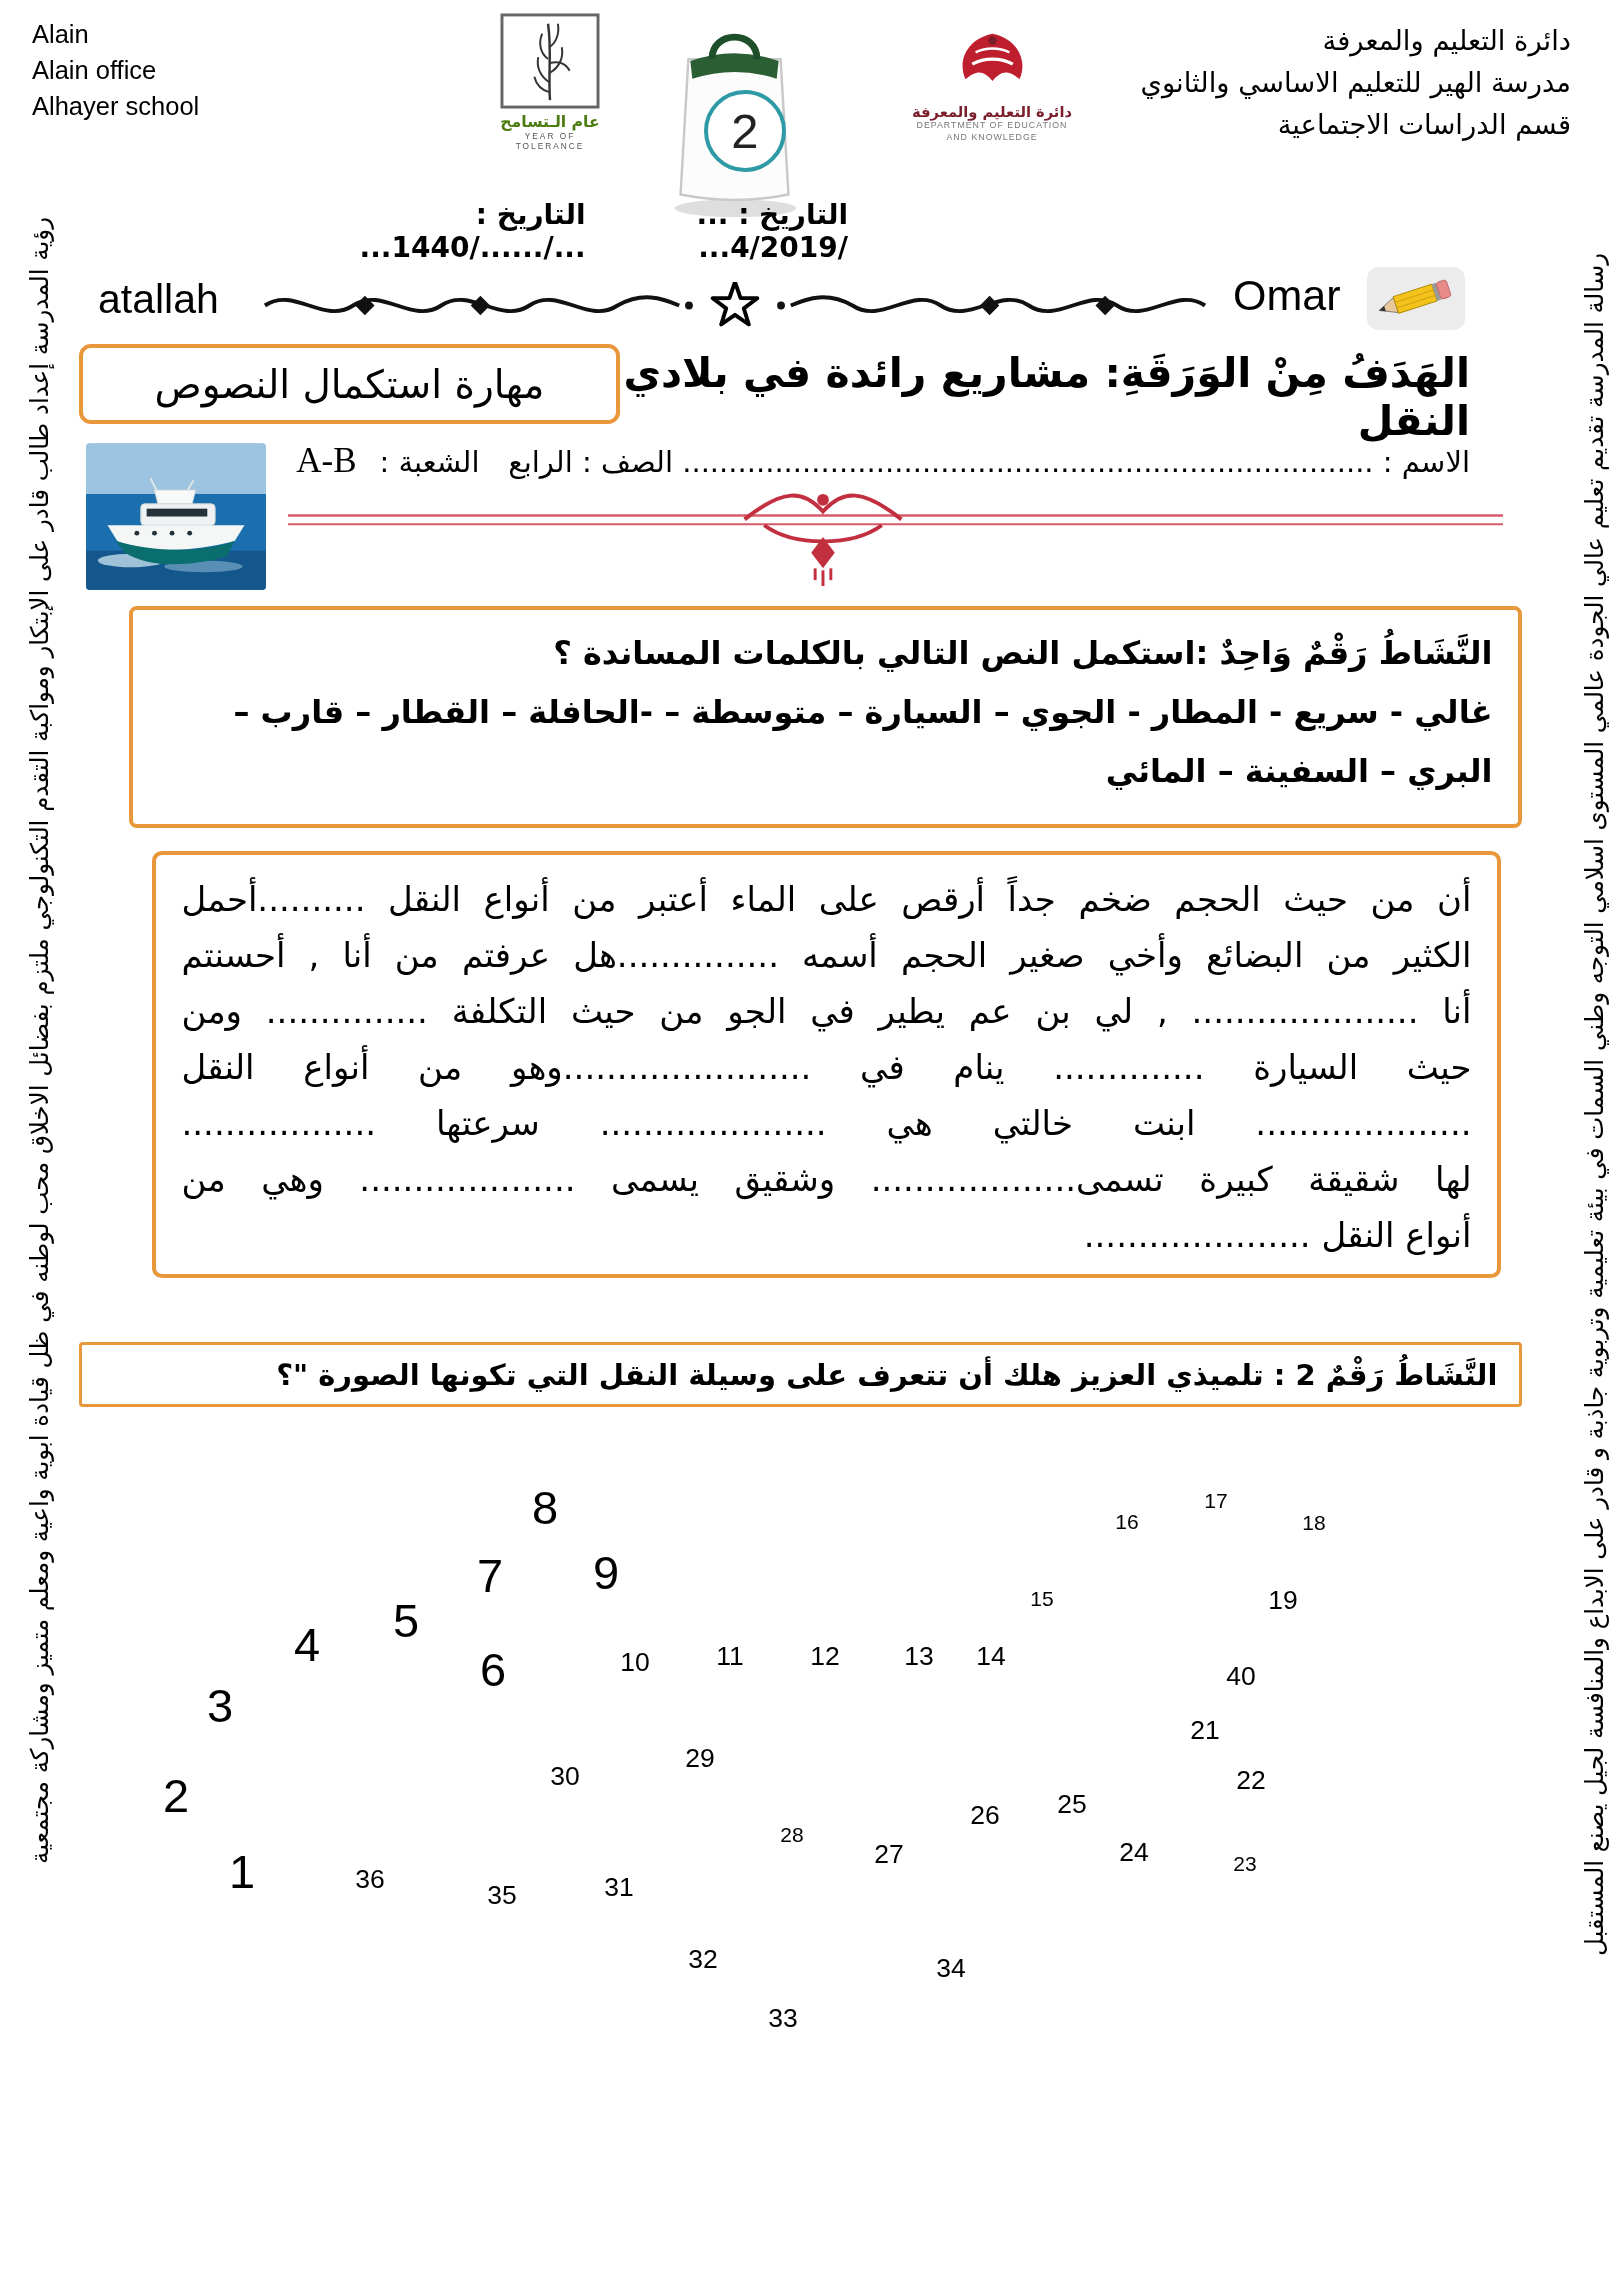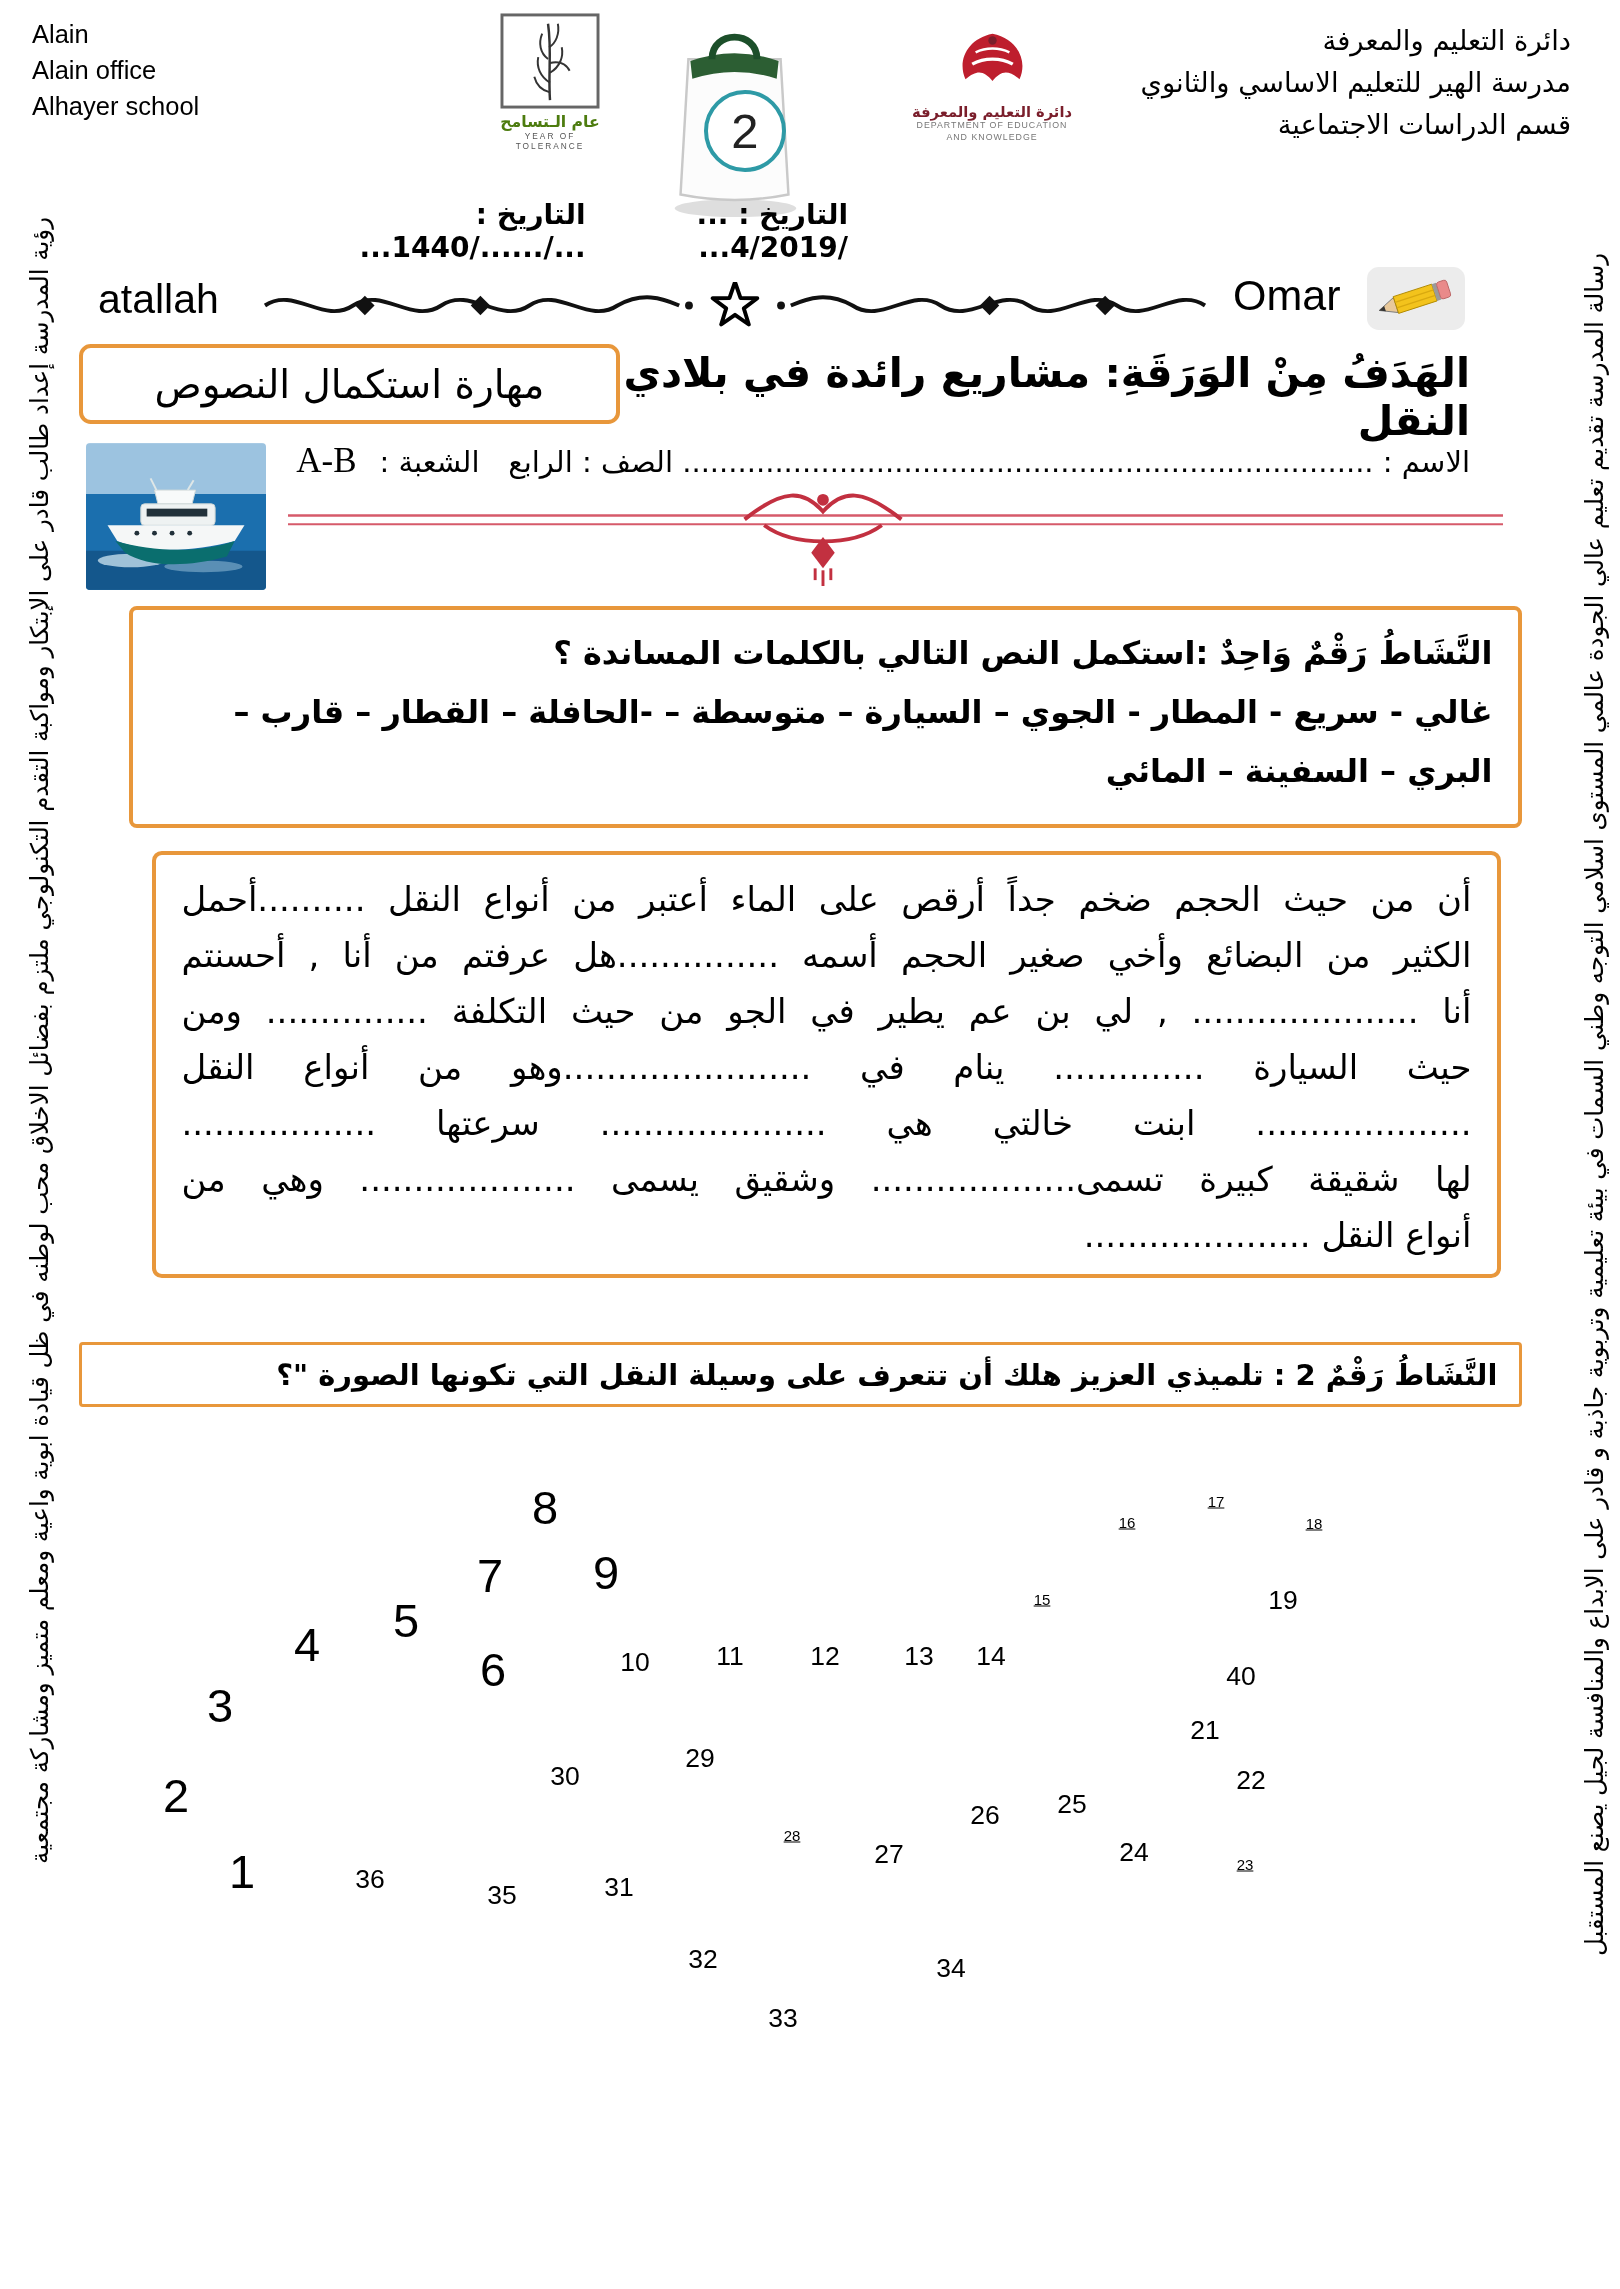--- a/index.html
+++ b/index.html
@@ -68,21 +68,21 @@
 
   
   .act2 { left:79px; top:1298px; width:1443px; height:65px; border:3.9px solid #E8973B; border-radius:3.9px;
           direction:rtl; display:flex; align-items:center; padding:0 21.6px; font-size:29px; font-weight:bold;margin-top:44px; }
 
   
   .dot-field { left:0; top:0; width:100%; height:100%; }
   .dot { position:absolute; transform:translate(-50%,-50%); font-family:"Liberation Sans",sans-serif; color:#000; }
   .dot.lg { font-size:47px; }
   .dot.md { font-size:26.5px; }
-  .dot.sm { font-size:15px;text-decoration:underline; }
+  .dot.sm { font-size:21px; }
 
   
   .sidebar { position:absolute; width:2009px; white-space:nowrap; direction:rtl; font-size:24.5px;
              transform-origin:top right; transform:rotate(-90deg); }
   .sidebar.right-m { left:-429px; top:253px; }
   .sidebar.left-m  { left:-1984px; top:217px; }
 </style>
 </head>
 <body>
 

